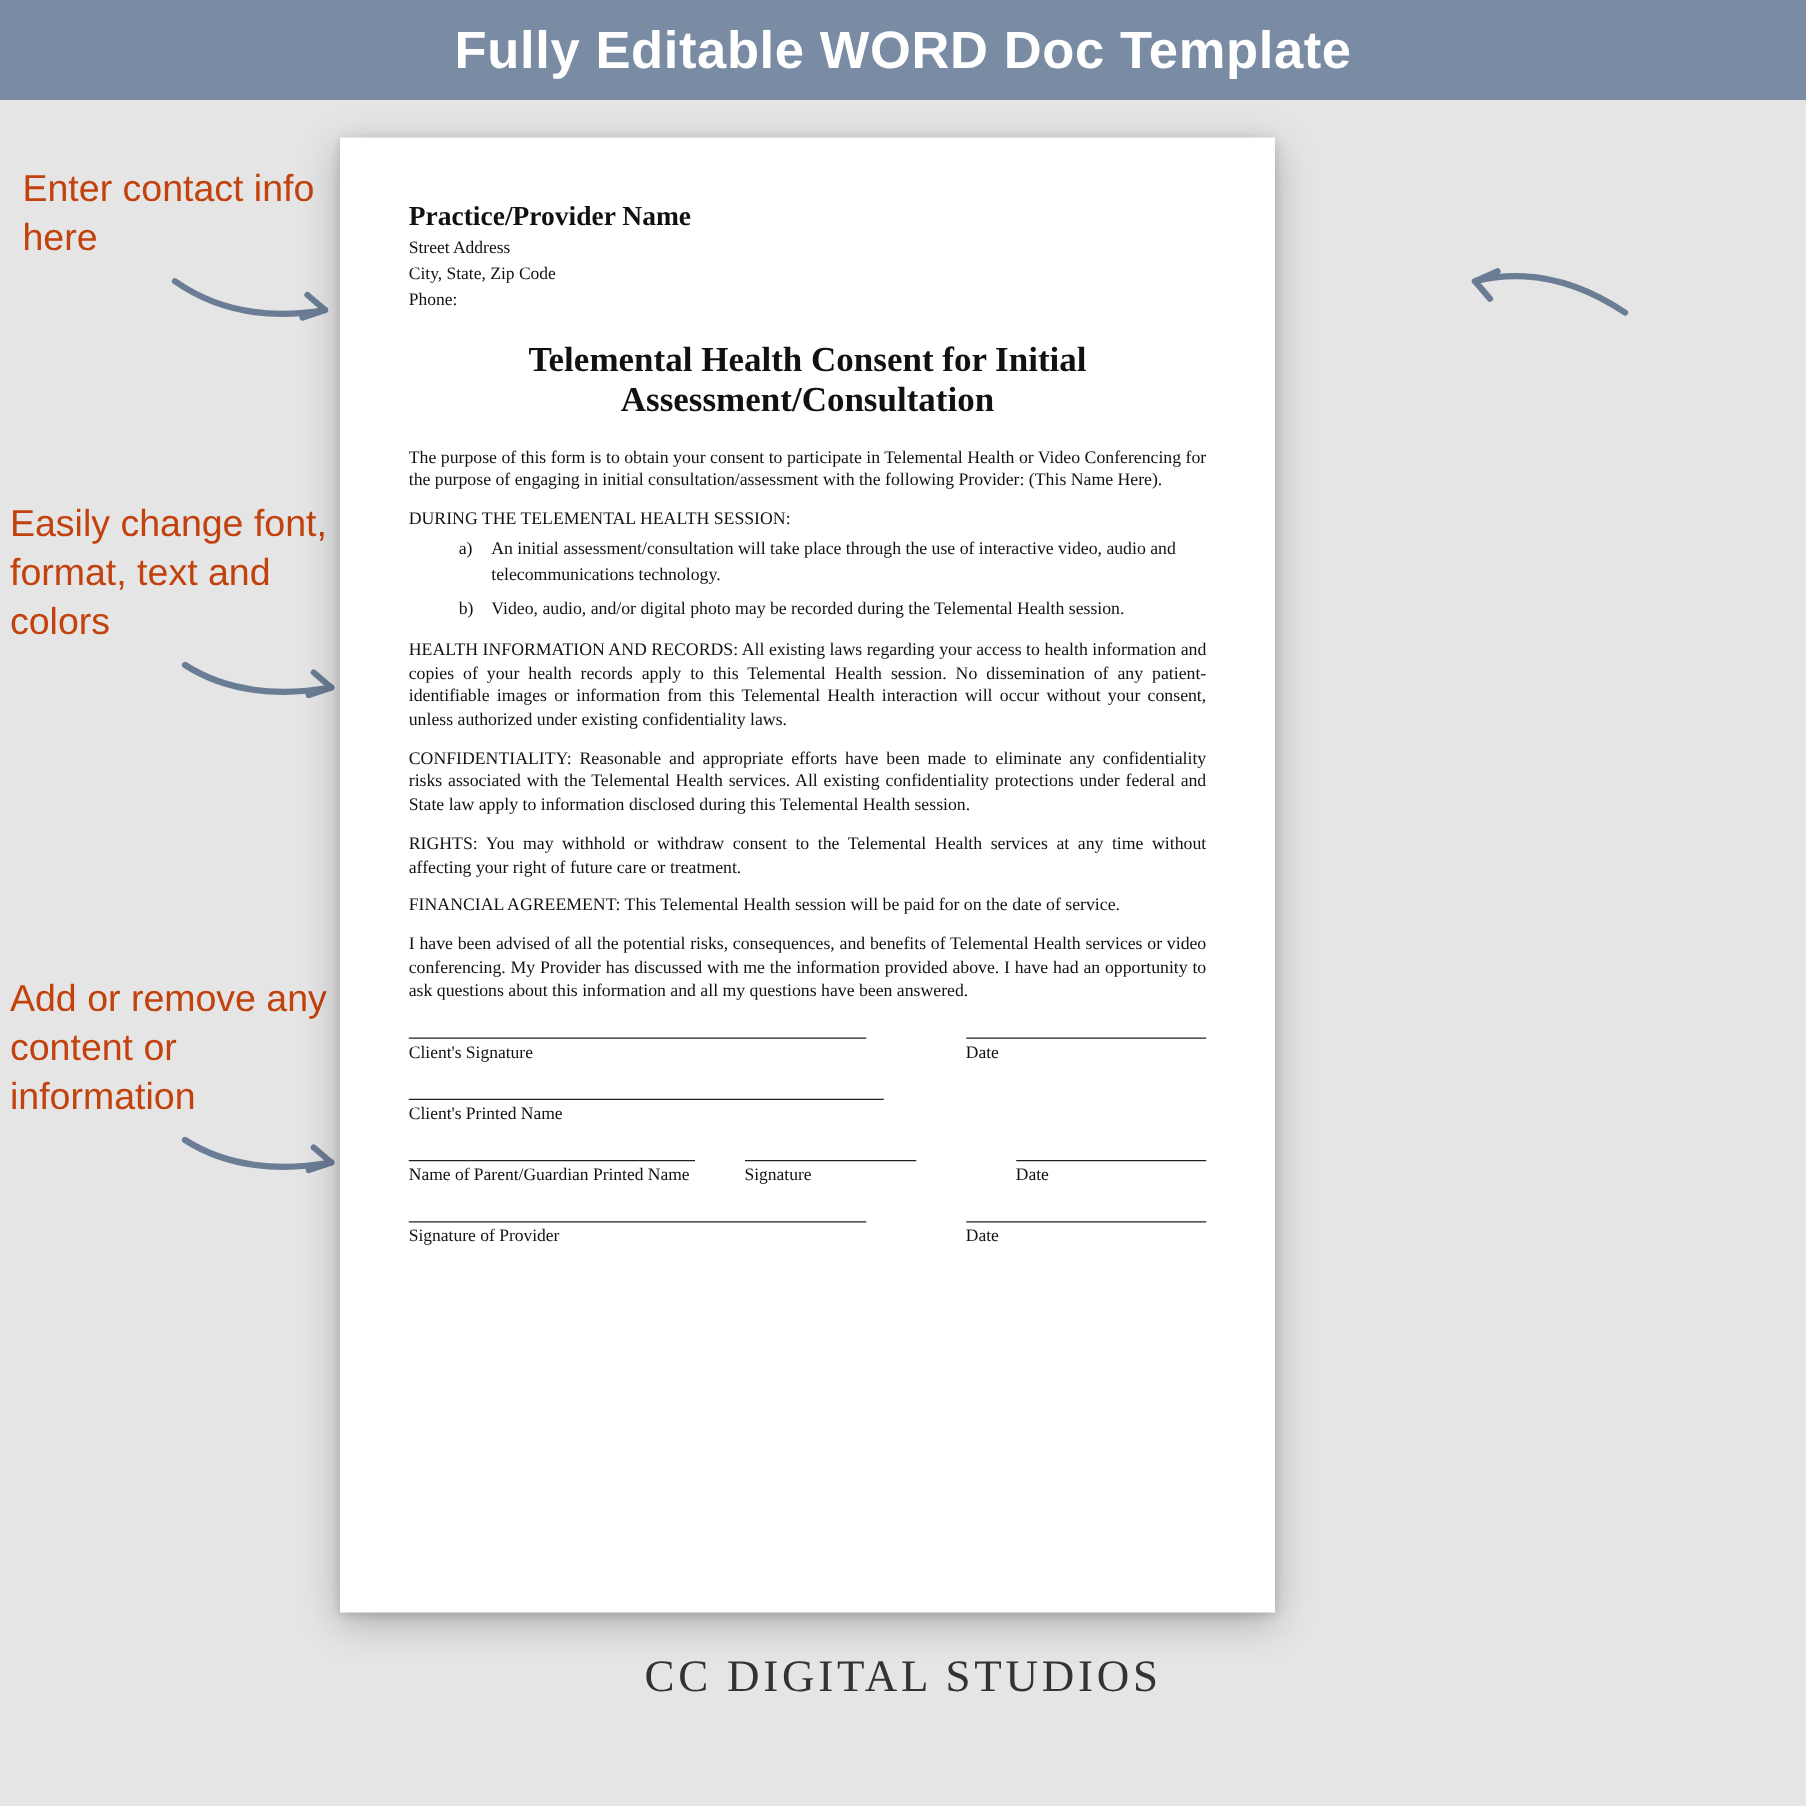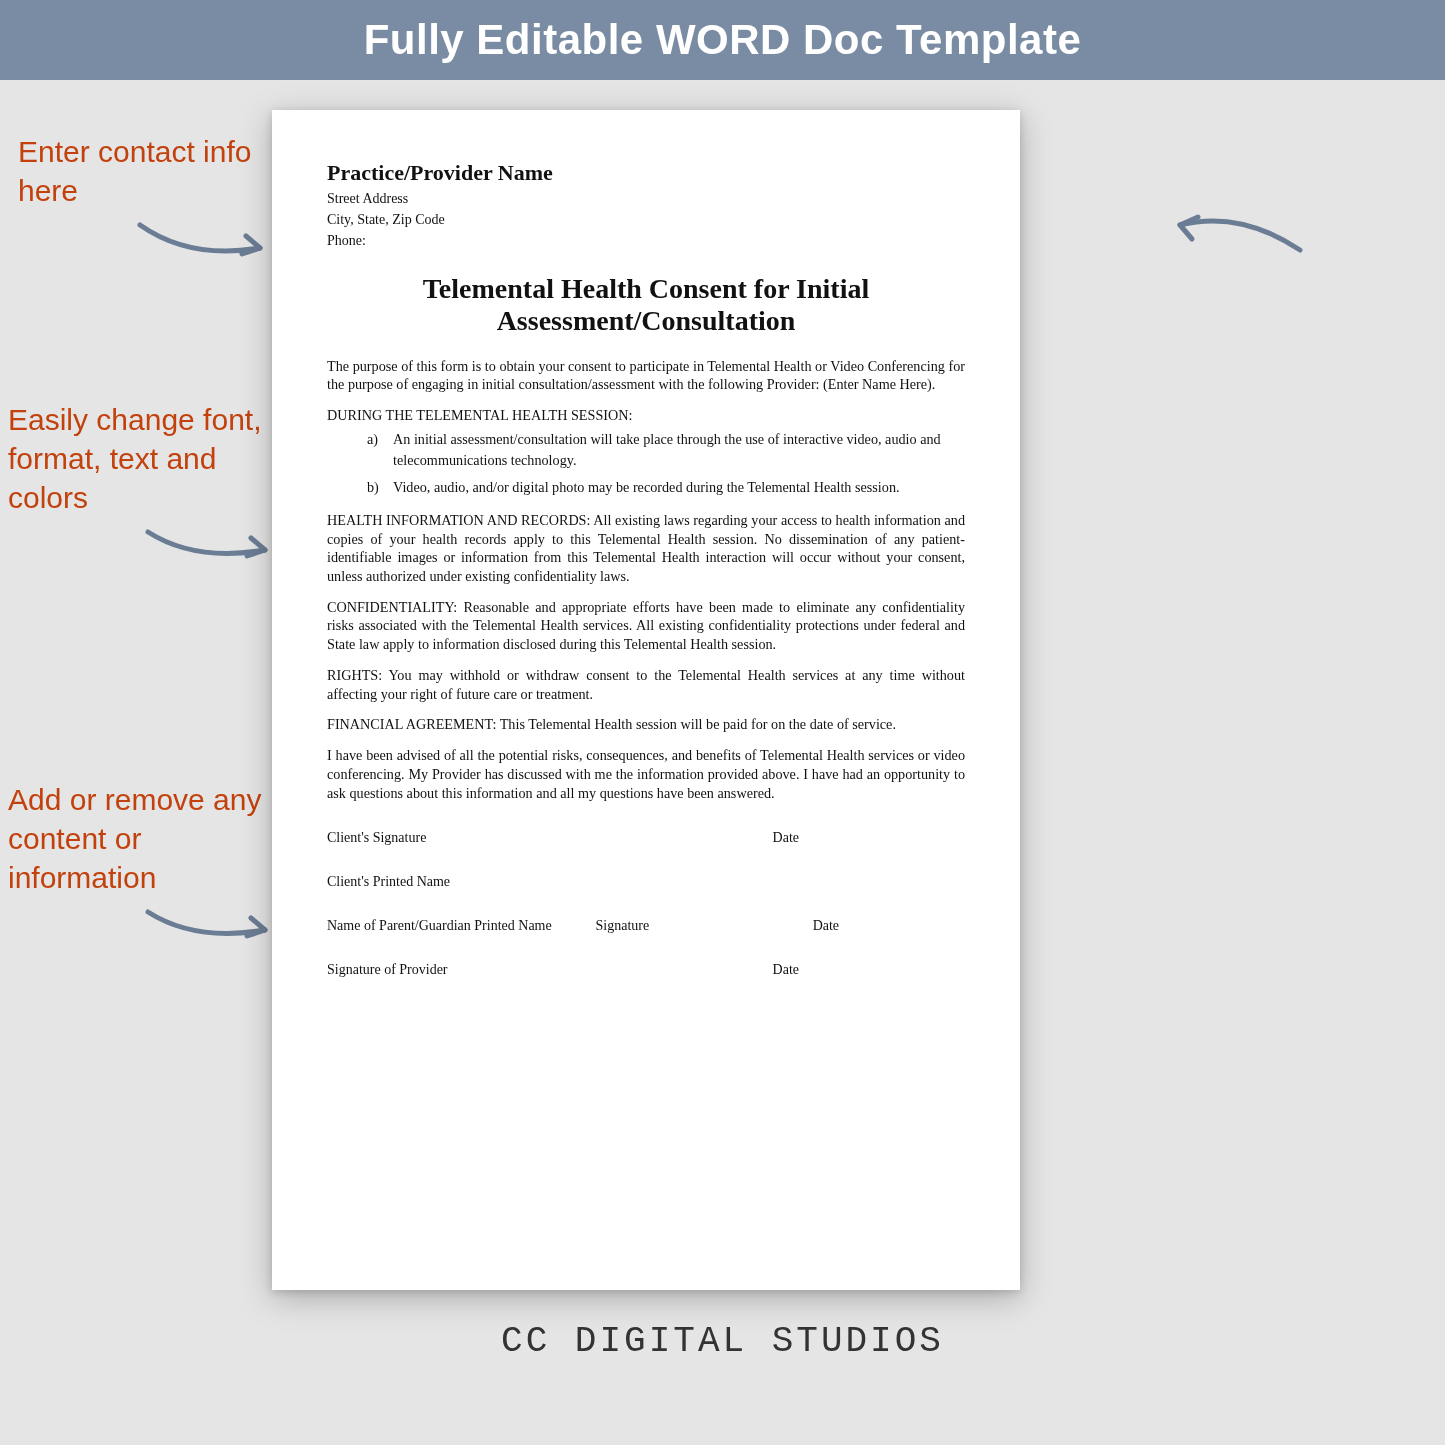--- a/index.html
+++ b/index.html
@@ -63,21 +63,21 @@
   .doc .list-item {
     font-size: 14.2px;
     line-height: 1.5;
     font-family: 'Times New Roman', serif;
     display: flex;
     margin-bottom: 6px;
   }
   .doc .list-item .marker { width: 26px; flex-shrink: 0; }
   .doc .sig-block { margin-top: 28px; }
   .doc .sig-row { display: flex; gap: 40px; margin-bottom: 28px; }
-  .doc .sig-cell { display: flex; flex-direction: row; }
+  .doc .sig-cell { display: flex; flex-direction: column; }
   .doc .sig-line { border-top: 1px solid #222; height: 1px; margin-bottom: 4px; }
   .doc .sig-label { font-size: 14px; font-family: 'Times New Roman', serif; }
   .w-long { width: 380px; }
   .w-short { width: 200px; }
   .w-mid { width: 300px; }
   .w-midshort { width: 180px; }
   .callout {
     position: absolute;
     font-family: Arial, sans-serif;
     font-size: 30px;
@@ -88,21 +88,21 @@
   .callout.c1 { left: 18px; top: 52px; width: 240px; }
   .callout.c2 { left: 8px; top: 320px; width: 260px; }
   .callout.c3 { left: 8px; top: 700px; width: 260px; }
   .callout.c4 { right: 12px; top: 180px; width: 230px; }
   .footer-brand {
     position: absolute;
     bottom: 18px;
     left: 0;
     width: 100%;
     text-align: center;
-    font-family: Liberation Mono, monospace;
+    font-family: Liberation Serif, serif;
     font-size: 36px;
     letter-spacing: 3px;
     color: #333;
   }
   svg.arrow { position: absolute; overflow: visible; }
 </style>
 </head>
 <body>
 
 <div class="header-bar">
@@ -136,21 +136,21 @@
   </svg>
 
   <div class="doc">
     <div class="provider-name">Practice/Provider Name</div>
     <div class="addr">Street Address</div>
     <div class="addr">City, State, Zip Code</div>
     <div class="addr">Phone:</div>
 
     <div class="title">Telemental Health Consent for Initial Assessment/Consultation</div>
 
-    <p class="para">The purpose of this form is to obtain your consent to participate in Telemental Health or Video Conferencing for the purpose of engaging in initial consultation/assessment with the following Provider: (Enter Name Here).</p>
+    <p class="para">The purpose of this form is to obtain your consent to participate in Telemental Health or Video Conferencing for the purpose of engaging in initial consultation/assessment with the following Provider: (This Name Here).</p>
 
     <p class="para" style="margin-bottom:4px;">DURING THE TELEMENTAL HEALTH SESSION:</p>
     <div class="list-wrap">
       <div class="list-item">
         <span class="marker">a)</span>
         <span>An initial assessment/consultation will take place through the use of interactive video, audio and telecommunications technology.</span>
       </div>
       <div class="list-item">
         <span class="marker">b)</span>
         <span>Video, audio, and/or digital photo may be recorded during the Telemental Health session.</span>

